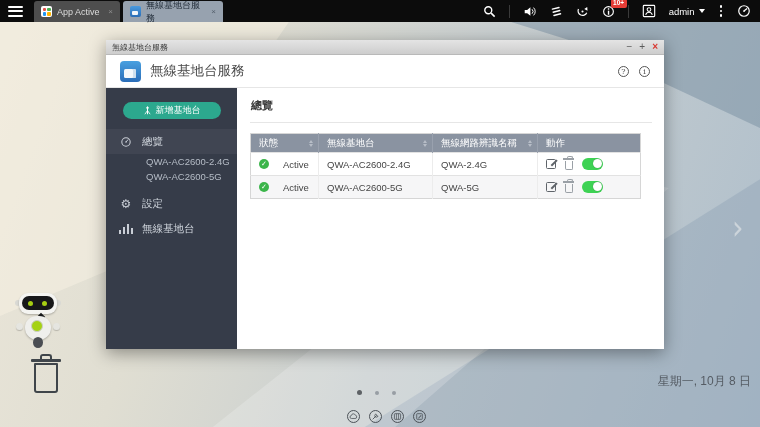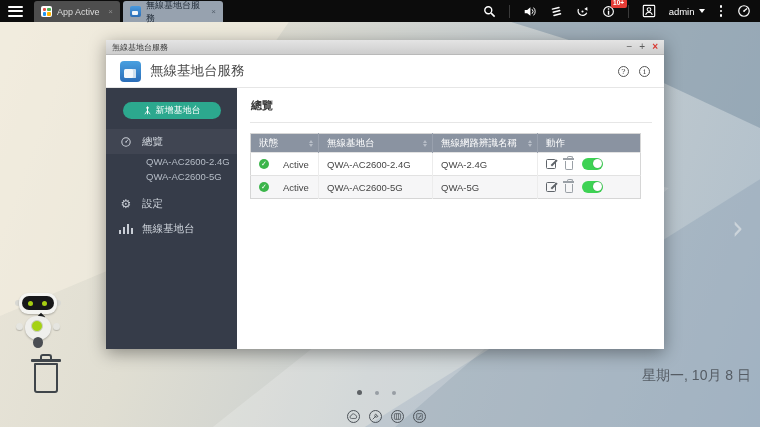--- a/index.html
+++ b/index.html
@@ -106,21 +106,21 @@
   .t-handle { width:12px; height:5px; border:2px solid #3f454a; border-bottom:none; border-radius:3px 3px 0 0; margin:0 auto; }
   .t-lid { width:30px; height:2.5px; background:#3f454a; margin:0 auto; border-radius:1px; }
   .t-body { width:24px; height:30px; border:2.5px solid #3f454a; margin:1px auto 0; border-radius:1px 1px 3px 3px; }
   .page-dots { position:absolute; left:357px; top:390px; display:flex; align-items:center; gap:13px; z-index:5; }
   .page-dots i { display:block; border-radius:50%; cursor:pointer; }
   .dot-active { width:5px; height:5px; background:#5d6165; }
   .dot { width:4px; height:4px; background:#989ea4; }
   .next-arrow { position:absolute; left:731px; top:207px; font-size:34px; color:#ccd4da; z-index:5; cursor:pointer; transform:scaleX(.85); font-family:"DejaVu Sans",sans-serif; }
   .clock { position:absolute; right:9px; top:355px; text-align:right; z-index:5; color:#4d565e; }
   .clock-time { font-size:27px; line-height:1.1; letter-spacing:.5px; }
-  .clock-date { font-size:14px; margin-top:12px; color:#555c64; }
+  .clock-date { font-size:12px; margin-top:18px; color:#555c64; }
   .dock { position:absolute; left:347px; bottom:4px; display:flex; gap:9px; z-index:5; }
   .dock-icon { width:13px; height:13px; border:1px solid #4c5258; border-radius:50%; display:flex; align-items:center; justify-content:center; cursor:pointer; }
 </style>
 </head>
 <body>
 
 <div class="screen">
   <div class="bg-base"></div>
   <div class="poly poly2"></div>
   <div class="poly poly1"></div>

